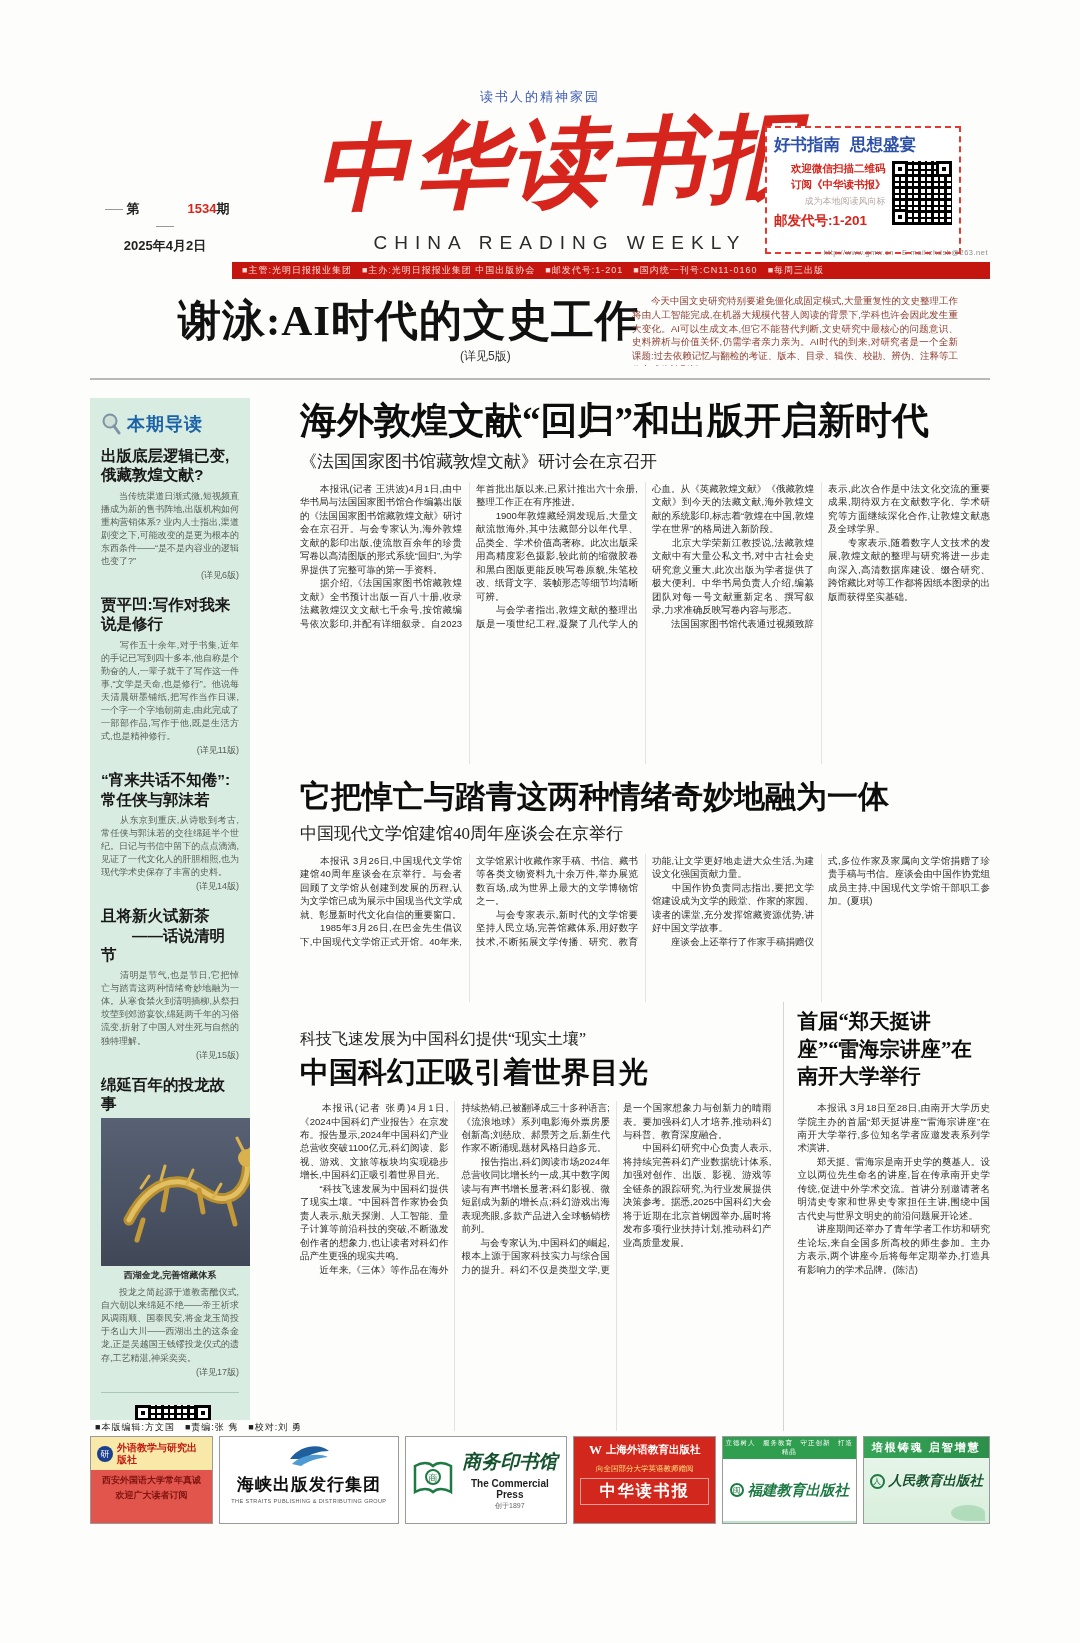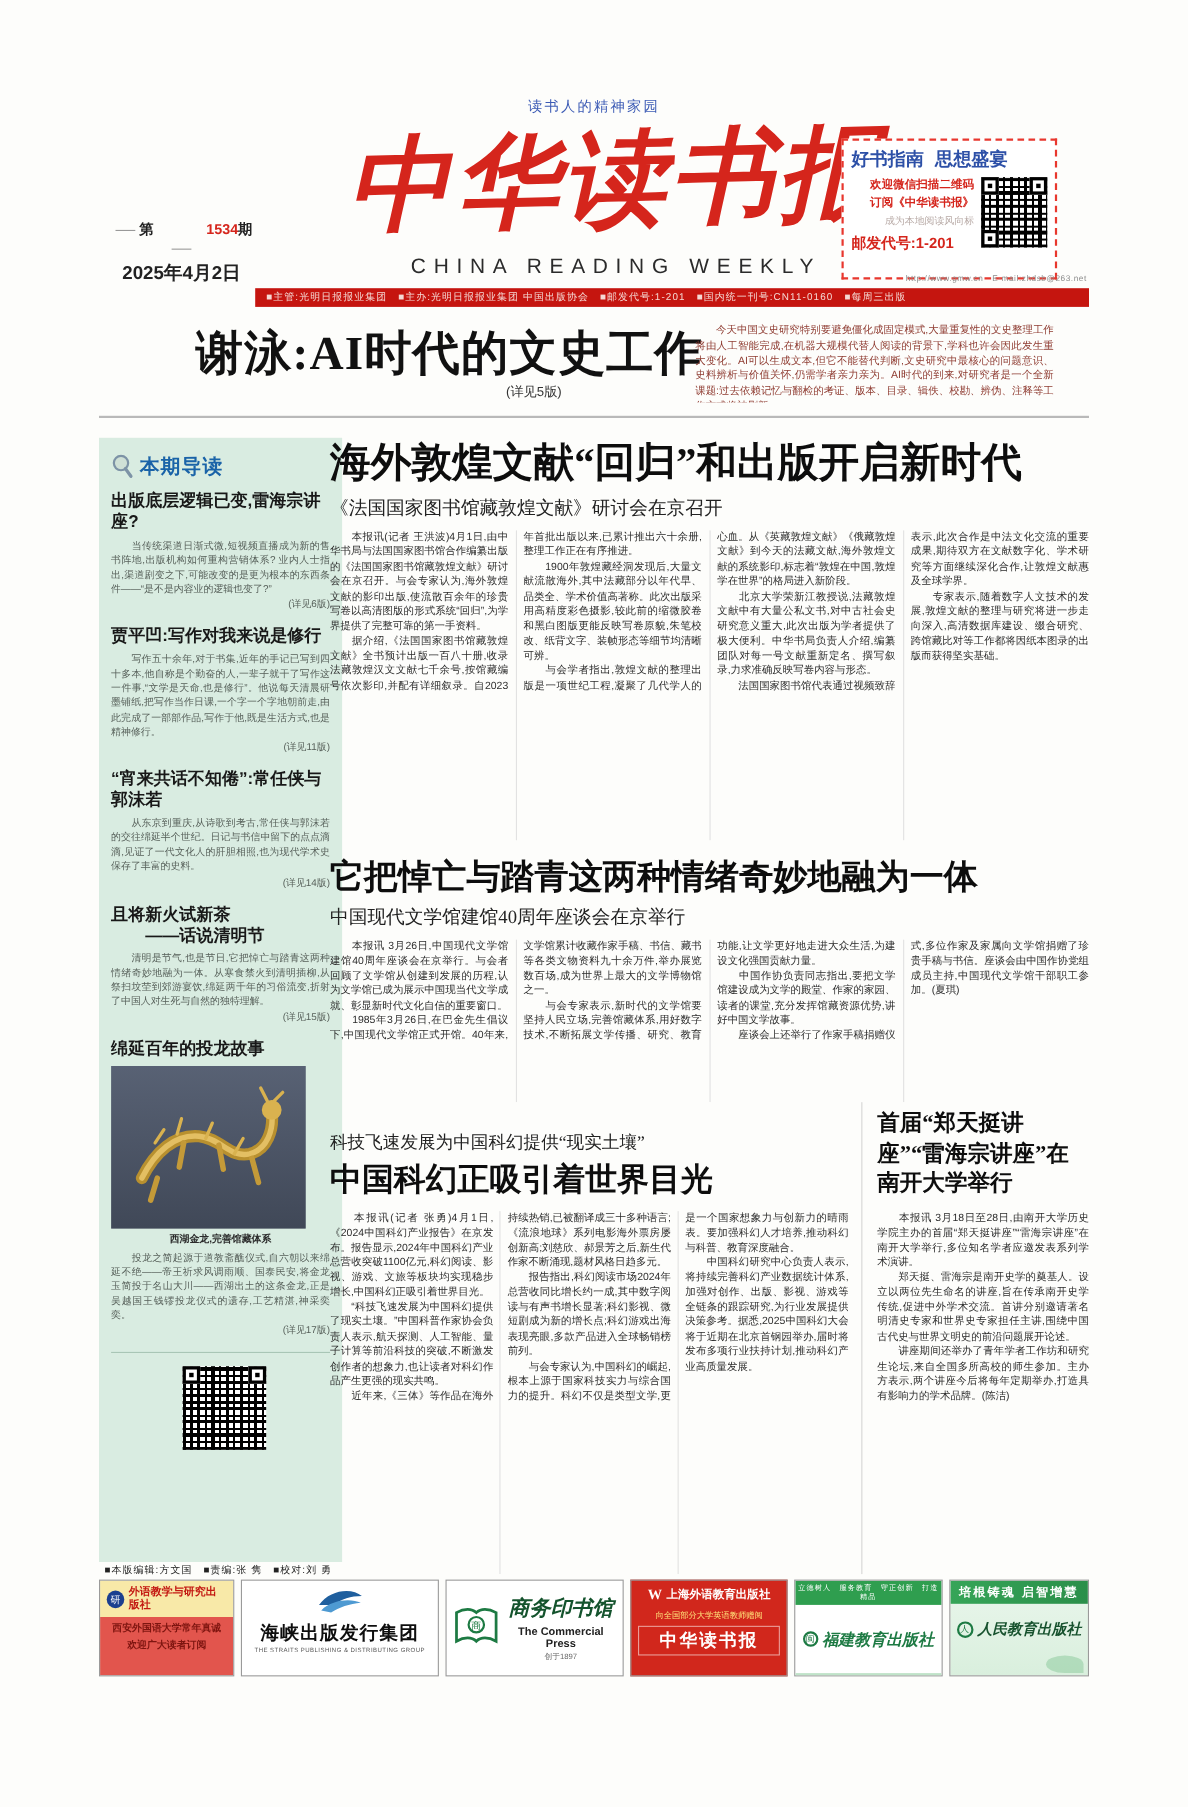--- a/index.html
+++ b/index.html
@@ -7,21 +7,21 @@
   .page { position:relative; width:1080px; height:1643px; margin:0 auto; background:#fdfdfb; overflow:hidden; color:#1a1a1a; }
 
   
   .slogan { position:absolute; left:0; right:0; top:88px; text-align:center; color:#3c5bb5; font-size:13px; letter-spacing:2px; }
   .brand { position:absolute; left:300px; top:100px; width:520px; text-align:center;
            font-family:"DejaVu Serif","Liberation Serif",serif; font-weight:bold; font-style:italic;
            color:#d5251c; font-size:94px; letter-spacing:4px; transform:rotate(-1.5deg); white-space:nowrap; }
   .brand-en { position:absolute; left:300px; top:232px; width:520px; text-align:center; font-size:19px; letter-spacing:7px; color:#2b2b2b; }
   .issue-block { position:absolute; left:100px; top:200px; width:130px; text-align:center; font-size:13px; font-weight:bold; color:#222; }
   .issue-block .num { color:#d5251c;margin-left:48px; }
-  .issue-block .date { margin-top:4px; font-size:17px; }
+  .issue-block .date { margin-top:4px; font-size:13px; }
   .rule-sm { display:inline-block; width:18px; height:1px; background:#999; vertical-align:middle; margin:0 4px; }
 
   .promo { position:absolute; left:765px; top:126px; width:196px; height:128px; border:2px dashed #e8372e; background:#fff; padding:6px 7px; }
   .promo-head { color:#2d50a7; font-weight:bold; font-size:16.5px; white-space:nowrap; }
   .promo-head span { margin-right:10px; }
   .promo-flex { display:flex; margin-top:5px; }
   .promo-lines { width:118px; }
   .promo-l1 { color:#d5251c; font-size:10.5px; font-weight:bold; line-height:1.5; text-align:right; }
   .promo-l3 { color:#b7a9a5; font-size:9px; margin-top:2px; text-align:right; }
   .promo-code { color:#d5251c; font-size:13.5px; font-weight:bold; margin-top:4px; white-space:nowrap; }
@@ -38,21 +38,21 @@
 
   
   .lead-head { position:absolute; left:178px; top:292px; width:440px; text-align:center;
                font-family:"Liberation Serif","DejaVu Serif",serif; font-weight:900; font-size:43px; color:#111; letter-spacing:1px; white-space:nowrap; }
   .lead-ref { position:absolute; left:460px; top:348px; font-size:12px; color:#333; }
   .lead-excerpt { position:absolute; left:632px; top:294px; width:326px; height:72px; overflow:hidden;
                   color:#8f3c32; font-size:9.5px; line-height:1.45; text-align:justify; }
   .lead-divider { position:absolute; left:90px; top:378px; width:900px; height:2px; background:#b9b9b9; }
 
   
-  .sidebar { position:absolute; left:90px; top:398px; width:221px; height:1022px; background:#d9ece1; padding:14px 11px; overflow:hidden; }
+  .sidebar { position:absolute; left:90px; top:398px; width:160px; height:1022px; background:#d9ece1; padding:14px 11px; overflow:hidden; }
   .digest-head { display:flex; align-items:center; gap:6px; margin-bottom:10px; }
   .digest-head .t { color:#1a63a8; font-weight:bold; font-size:18px; letter-spacing:1px; }
   .d-item { margin-bottom:13px; }
   .d-title { font-weight:bold; font-size:15.5px; line-height:1.25; color:#181818; white-space:pre-line; margin-bottom:5px; }
   .d-body { font-size:9px; line-height:1.45; color:#565f59; text-align:justify; white-space:pre-line; }
   .d-ref { font-size:9px; color:#565f59; text-align:right; margin-top:1px; }
   .dragon { width:177px; height:148px; display:block; margin:2px 0 3px 0; }
   .d-caption { font-size:9px; font-weight:bold; color:#2b2b2b; text-align:center; margin-bottom:4px; }
   .side-sep { border-top:1px solid #a9c6b6; margin:10px 0 12px 0; }
   .side-qr-wrap { text-align:center; }
@@ -160,21 +160,21 @@
     <div class="digest-head">
       <svg width="20" height="22" viewBox="0 0 20 22">
         <circle cx="9" cy="8" r="6.5" fill="#cfe0d6" stroke="#7d93a6" stroke-width="2"></circle>
         <line x1="13" y1="13" x2="18" y2="20" stroke="#7d93a6" stroke-width="3" stroke-linecap="round"></line>
       </svg>
       <span class="t">本期导读</span>
     </div>
 
 
     <div class="d-item">
-      <div class="d-title">出版底层逻辑已变,雷海宗讲座?</div>
+      <div class="d-title">出版底层逻辑已变,俄藏敦煌文献?</div>
       <div class="d-body">　　当传统渠道日渐式微,短视频直播成为新的售书阵地,出版机构如何重构营销体系? 业内人士指出,渠道剧变之下,可能改变的是更为根本的东西条件——“是不是内容业的逻辑也变了?”</div>
       <div class="d-ref">(详见6版)</div>
     </div>
 
     <div class="d-item">
       <div class="d-title">贾平凹:写作对我来说是修行</div>
       <div class="d-body">　　写作五十余年,对于书集,近年的手记已写到四十多本,他自称是个勤奋的人,一辈子就干了写作这一件事,“文学是天命,也是修行”。他说每天清晨研墨铺纸,把写作当作日课,一个字一个字地朝前走,由此完成了一部部作品,写作于他,既是生活方式,也是精神修行。</div>
       <div class="d-ref">(详见11版)</div>
     </div>
 

